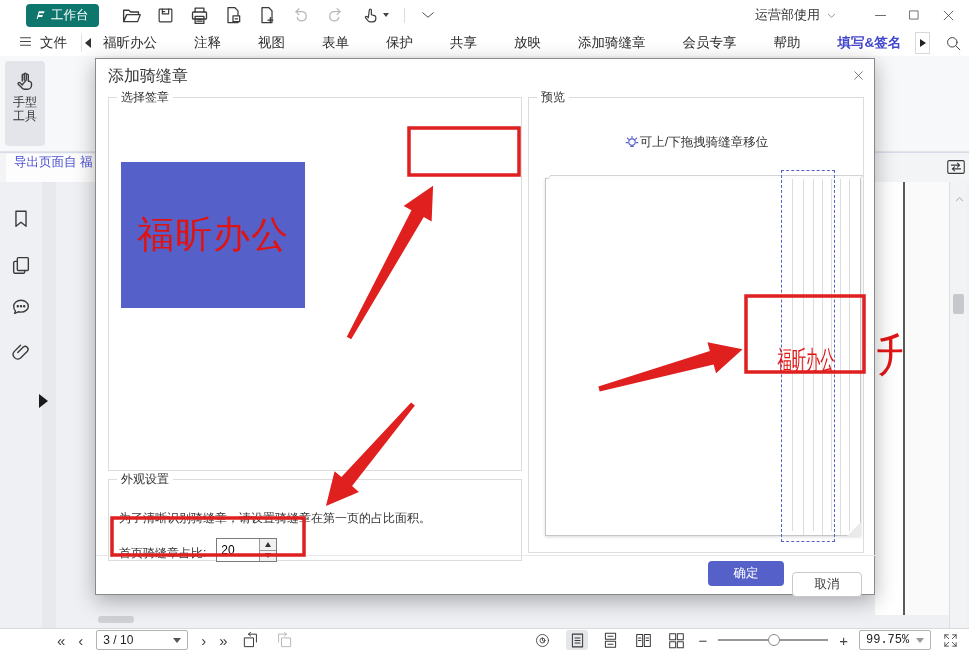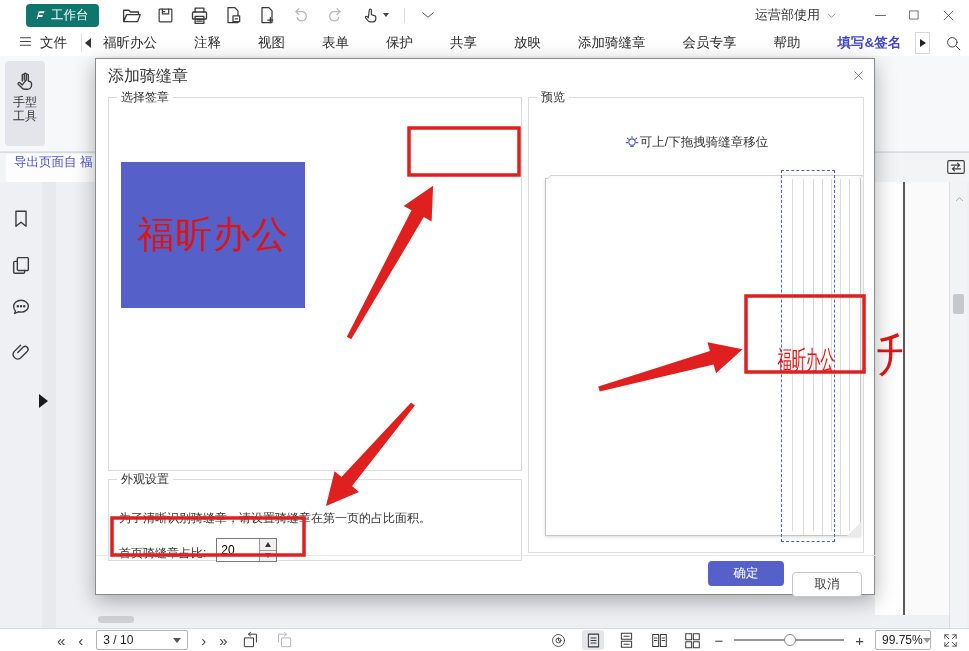--- a/index.html
+++ b/index.html
@@ -61,21 +61,21 @@
   .vscroll .thumb { position:absolute; left:3px; top:112px; width:11px; height:20px; background:#c6c8cc; border-radius:2px; }
   .hthumb { position:absolute; left:98px; top:434px; width:36px; height:7px; border-radius:3px; background:#cfd1d5; }
 
   
   .statusbar { position:absolute; left:0; top:628px; width:969px; height:23px; background:#fff; border-top:1px solid #dadada; display:flex; align-items:center; font-size:12px; }
   .sb-left { display:flex; align-items:center; gap:13px; margin-left:57px; }
   .sb-nav { font-size:15px; color:#3c3c3c; line-height:1; }
   .combo { height:20px; border:1px solid #b3b3b3; border-radius:2px; background:#fff; display:flex; align-items:center; justify-content:space-between; padding:0 6px; color:#222; }
   .combo .caret { width:0; height:0; border-left:4px solid transparent; border-right:4px solid transparent; border-top:5px solid #555; }
   .page-combo { width:92px; }
-  .zoom-combo { width:56px; }
+  .zoom-combo { width:72px;font-family:Liberation Mono, monospace; }
   .sb-right { margin-left:auto; display:flex; align-items:center; gap:11px; margin-right:10px; }
   .layout-btn { width:22px; height:20px; display:flex; align-items:center; justify-content:center; border-radius:3px; }
   .layout-btn.active { background:#e4e6ea; }
   .minus,.plus { font-size:15px; color:#444; line-height:1; }
   .slider { position:relative; width:110px; height:14px; }
   .slider .track { position:absolute; left:0; right:0; top:6px; height:2px; background:#979797; }
   .slider .knob { position:absolute; left:45%; top:1px; width:12px; height:12px; border-radius:50%; background:#fff; border:1.5px solid #8a8a8a; }
 
   
   .dialog { position:absolute; left:95px; top:58px; width:780px; height:537px; background:#fff; border:1px solid #8a8a8a; box-shadow:0 6px 20px rgba(0,0,0,.30); z-index:10; }

